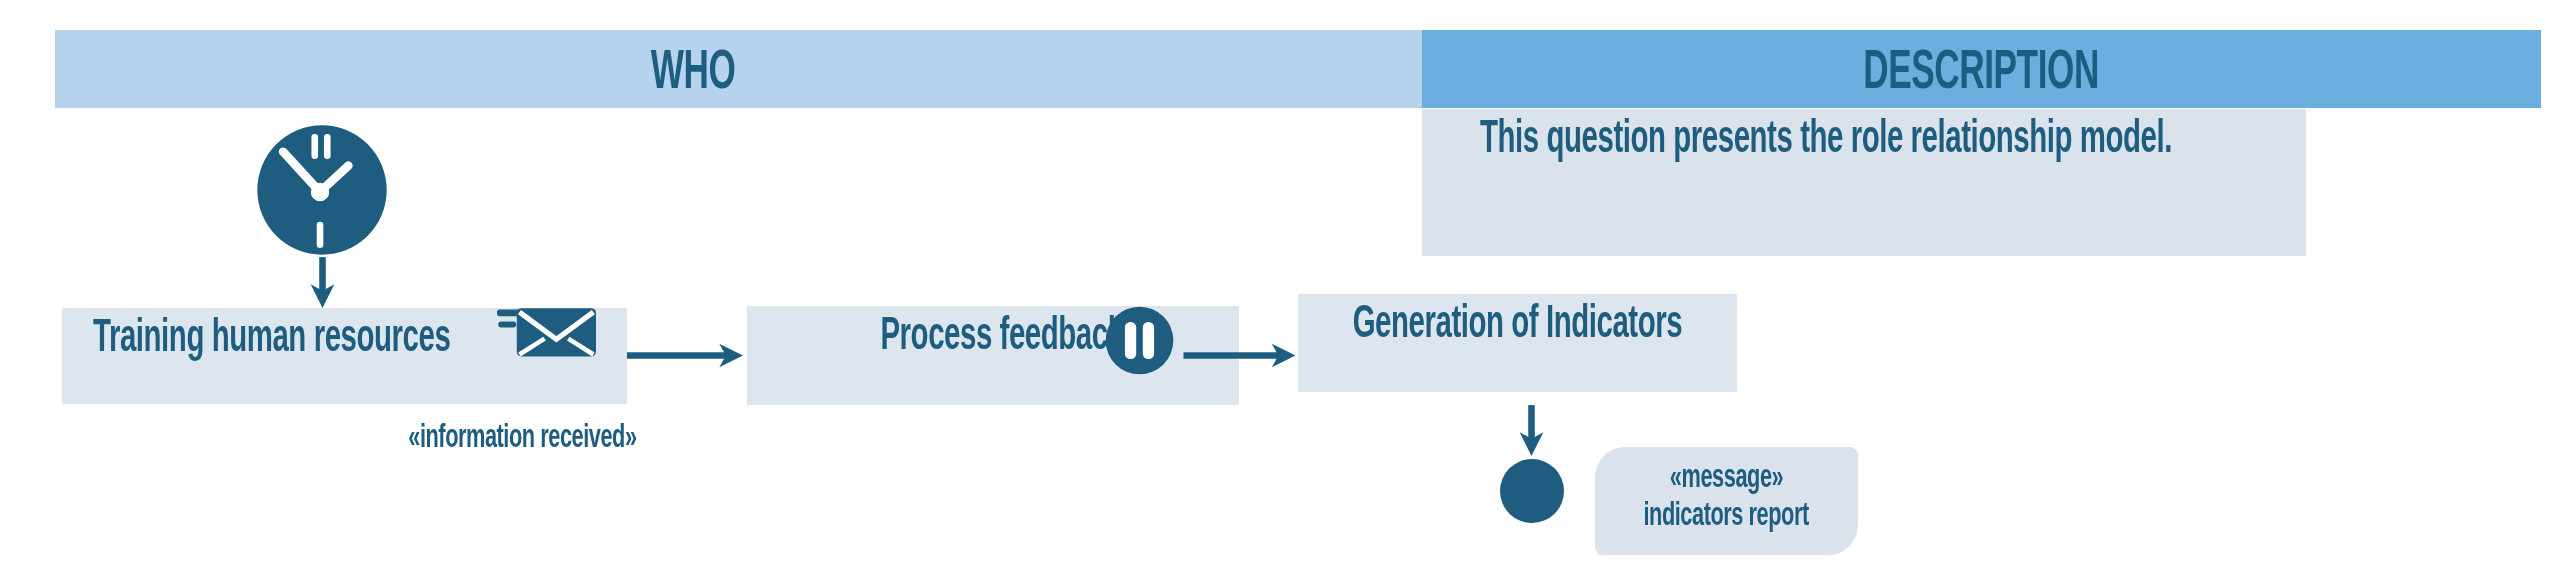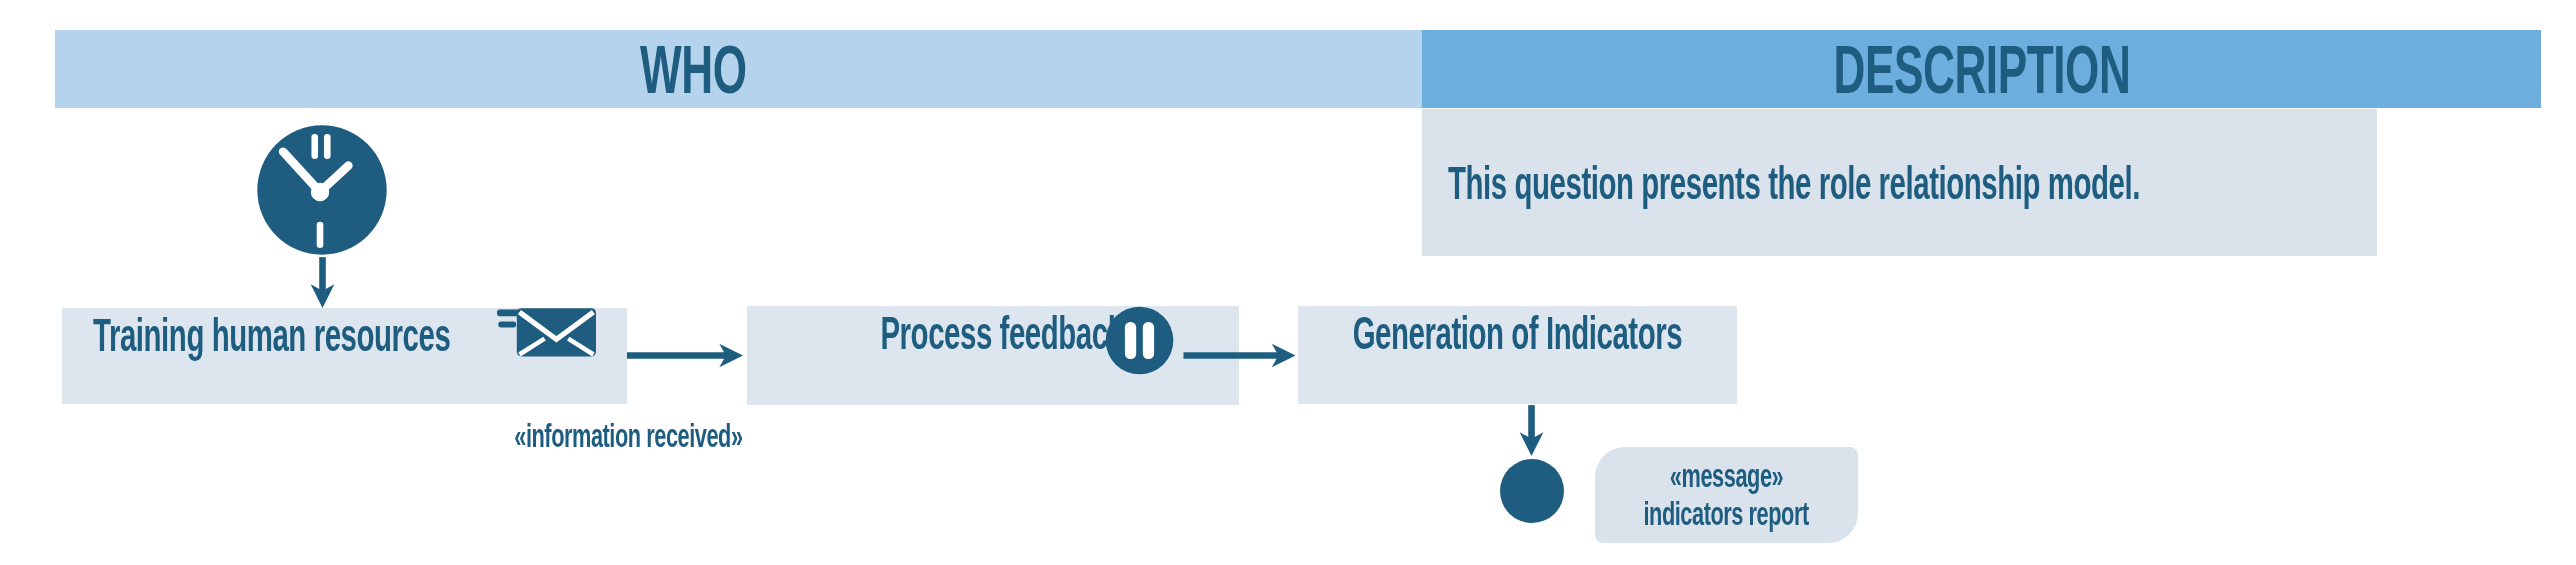--- a/index.html
+++ b/index.html
@@ -14,48 +14,48 @@
     position:relative;width:2576px;height:566px;background:#ffffff;overflow:hidden;
     font-family:"Liberation Sans",sans-serif;font-weight:bold;color:var(--accent-teal);
   }
   .abs{position:absolute;}
   
   .cond{display:inline-block;white-space:nowrap;transform:scaleX(.64);transform-origin:center center;letter-spacing:-0.7px;}
   .cond.from-left{transform-origin:left center;}
   .cond.from-right{transform-origin:right center;}
 
   
-  .hdr-bar{top:30px;height:78px;display:flex;align-items:center;justify-content:center;font-size:69px;}
+  .hdr-bar{top:30px;height:78px;display:flex;align-items:center;justify-content:center;font-size:55px;}
   #who-bar{left:55px;width:1367px;background:var(--who-bar-bg);padding-right:90px;box-sizing:border-box;}
   #desc-bar{left:1422px;width:1119px;background:var(--description-bar-bg);justify-content:center;}
 
   
-  #desc-panel{left:1422px;top:109px;width:955px;height:147px;background:var(--description-box-bg);
-    display:flex;align-items:center;box-sizing:border-box;padding-left:26px;font-size:46px;}
+  #desc-panel{left:1422px;top:109px;width:884px;height:147px;background:var(--description-box-bg);
+    display:flex;box-sizing:border-box;padding-left:58px;font-size:46px;}
 
   
   .task{background:var(--task-box-bg);display:flex;align-items:flex-start;justify-content:center;font-size:46px;}
   #task-1{left:62px;top:308px;width:565px;height:96px;}
   #task-2{left:747px;top:306px;width:492px;height:99px;}
-  #task-3{left:1298px;top:306px;width:439px;height:98px;}
+  #task-3{left:1298px;top:294px;width:439px;height:98px;}
   .lblwrap{display:inline-block;overflow:visible;}
   #task-1 .lblwrap{width:394px;}
   #task-2 .lblwrap{width:278px;margin-right:14.6px;}
   #task-1 .icon{margin-left:9.3px;}
 
   
   .annot{font-size:34px;line-height:36px;}
-  #info-received{left:344px;top:417px;width:463px;text-align:right;}
+  #info-received{left:344px;top:417px;width:463px;text-align:left;}
   #end-event-label{left:1258px;top:473px;width:230px;text-align:right;}
 
   
   #end-circle{left:1500px;top:459px;width:64px;height:64px;border-radius:50%;background:var(--accent-teal);}
 
   
-  #message-note{left:1595px;top:447px;width:263px;height:96px;background:var(--description-box-bg);
+  #message-note{left:1595px;top:447px;width:263px;height:108px;background:var(--description-box-bg);
     border-radius:30px 8px 30px 8px;box-sizing:border-box;padding-top:9.3px;text-align:center;font-size:34px;}
   #message-note .line{display:block;line-height:38px;}
 
   svg{display:block;}
 </style>
 </head>
 <body>
 
 <div id="canvas">
 

